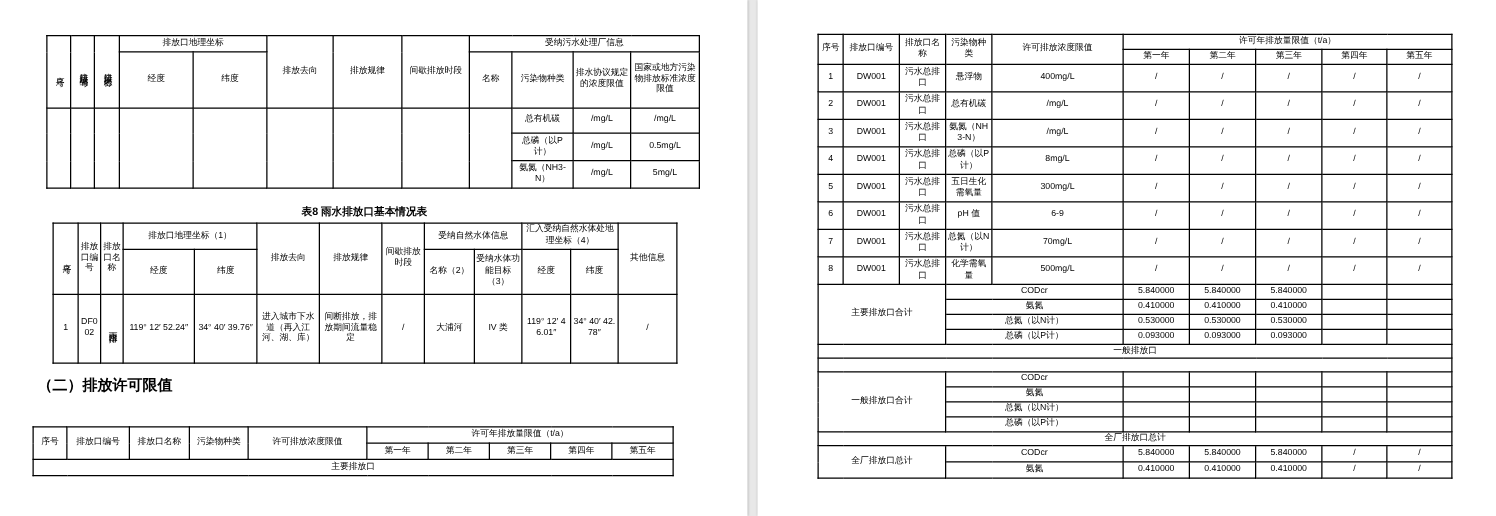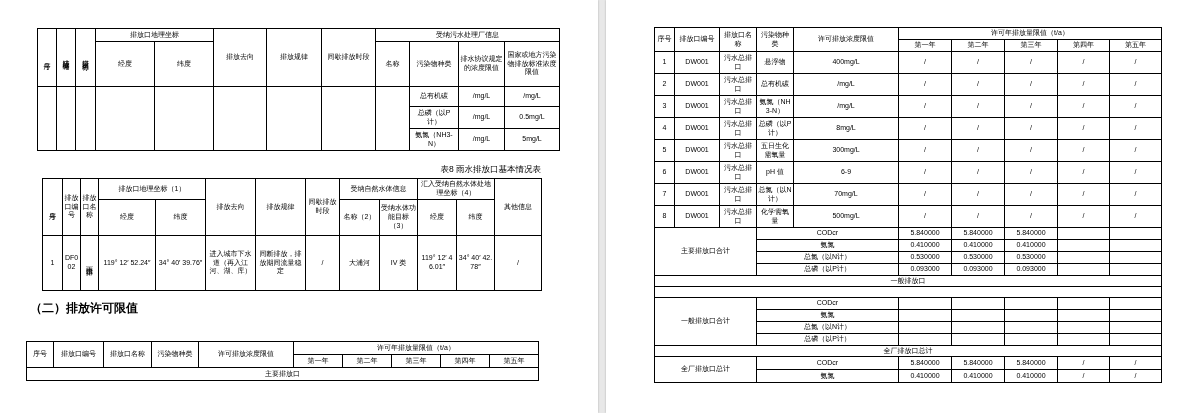--- a/index.html
+++ b/index.html
@@ -5,21 +5,21 @@
   * { box-sizing: border-box; margin:0; padding:0; }
   html,body { background:#e8e8e8; font-family:"Liberation Sans","DejaVu Sans",sans-serif; color:#000; }
   #canvas { position:relative; width:1197px; height:413px; background:#e8e8e8; overflow:hidden; }
   .page { position:absolute; top:0; height:413px; background:#fff; box-shadow:0 0 2px rgba(0,0,0,.25); }
   #page-left  { left:0;   width:598px; }
   #page-right { left:606px; width:591px; }
   table { position:absolute; border-collapse:collapse; table-layout:fixed; }
   td { border:1px solid #000; font-size:7px; line-height:1.25; text-align:center;
        vertical-align:middle; padding:0 1px; word-break:break-all; overflow:hidden; }
   .v { writing-mode:vertical-rl; text-orientation:upright; display:inline-block; line-height:1; letter-spacing:1px; }
-  .caption { position:absolute; font-weight:normal; font-size:8.5px; text-align:right; }
+  .caption { position:absolute; font-weight:bold; font-size:8.5px; text-align:center; }
   .heading { position:absolute; font-weight:bold; font-size:12px; }
   
   #t1 { left:37px; top:28px; width:523px; }
   #t1 tr.h1 td { height:13px; }
   #t1 tr.h2 td { height:45px; }
   #t1 tr.b0 td { height:20px; }
   #t1 tr.b1 td, #t1 tr.b2 td { height:22px; }
   
   #t8cap { left:42px; top:164px; width:499px; }
   #t8 { left:42px; top:178px; width:499px; }

